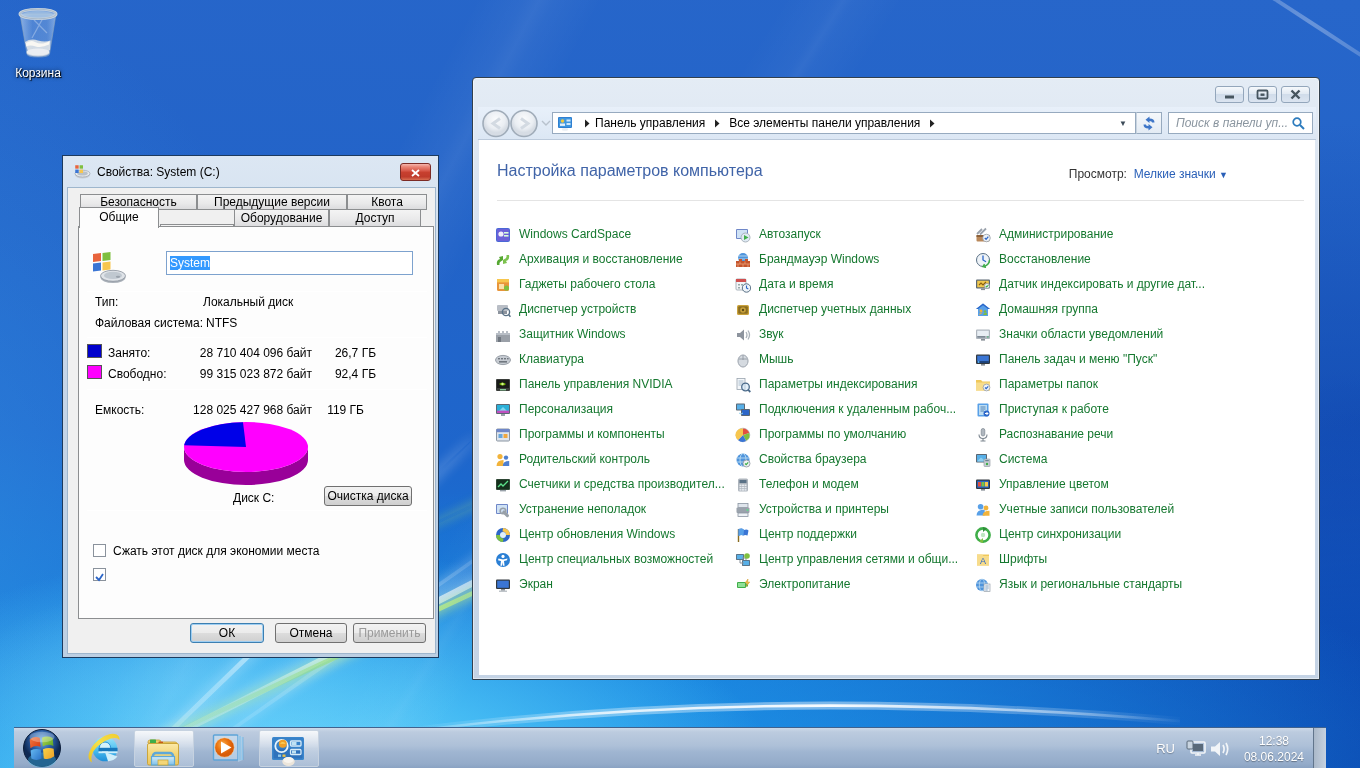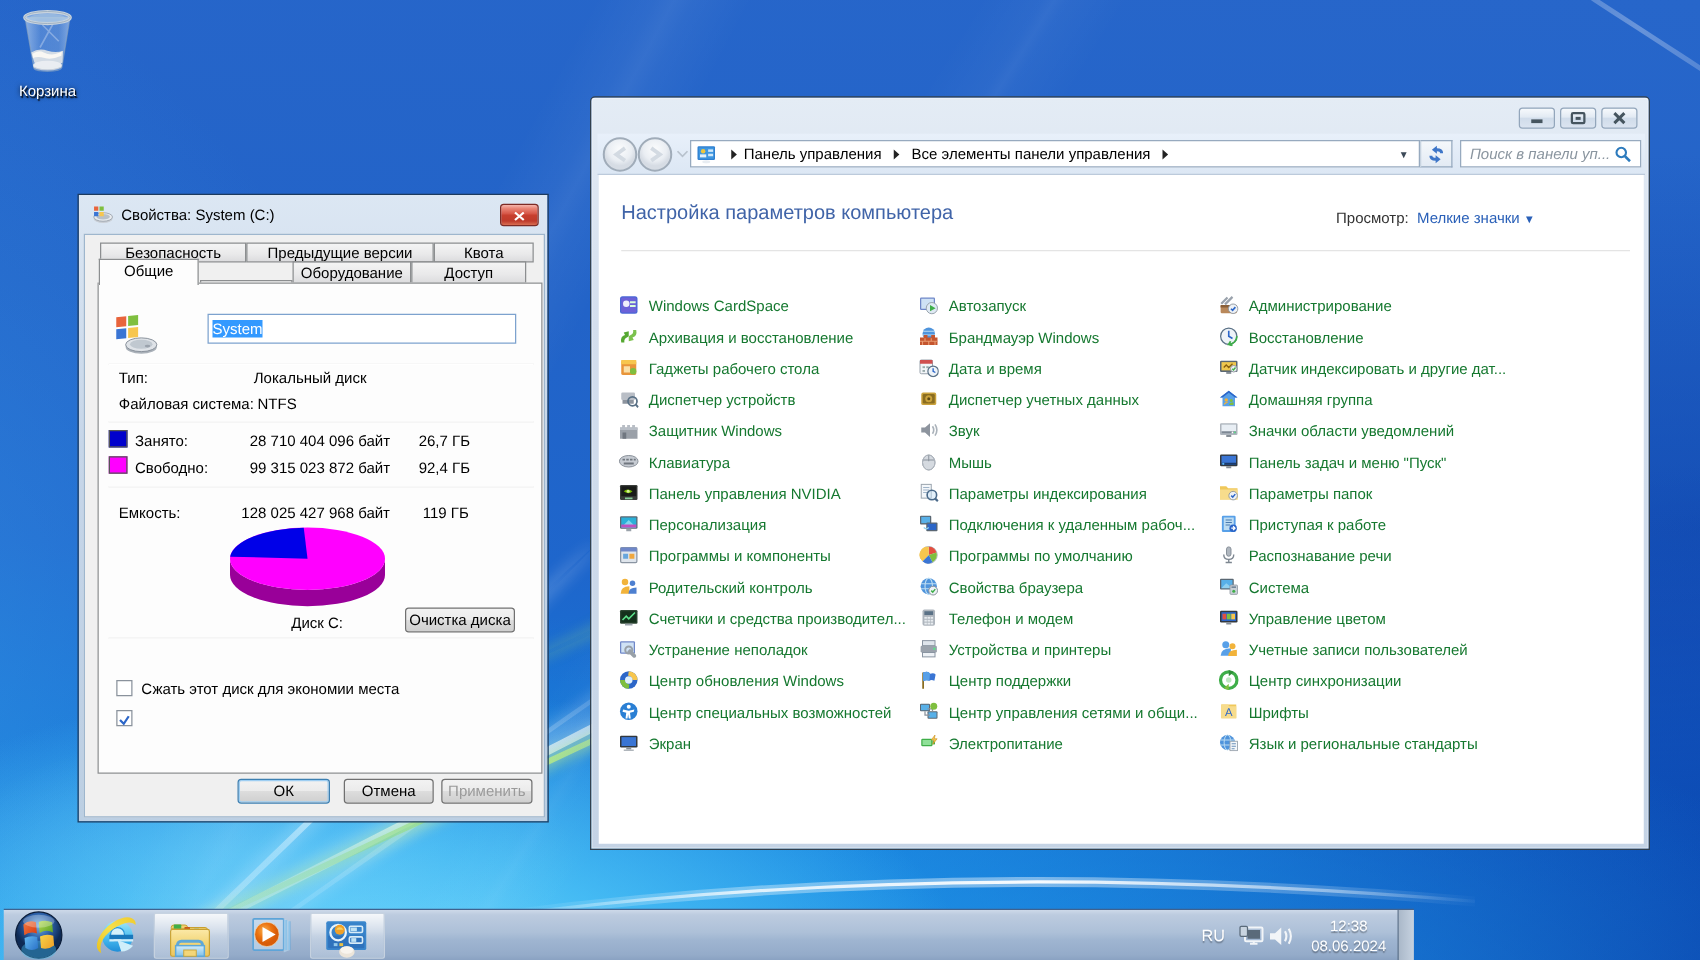--- a/index.html
+++ b/index.html
@@ -24,35 +24,35 @@
   background:linear-gradient(180deg,#f6f9fc 0%, #e2eaf3 45%, #d0dcea 50%, #dbe4f0 100%); }
 .capbtn span { position:absolute; left:0; top:0; right:0; bottom:0; display:flex; align-items:center; justify-content:center; }
 #navbar { position:absolute; left:5px; top:29px; width:838px; height:33px; background:linear-gradient(180deg,#e8f0fa,#dce7f4); border-bottom:1px solid #bccadb; }
 #addr { position:absolute; left:74px; top:5px; width:584px; height:22px; background:#fff; border:1px solid #97aabf; display:flex; align-items:center; font-size:12px; color:#000; }
 #searchbox { position:absolute; left:690px; top:5px; width:145px; height:22px; background:#fff; border:1px solid #97aabf; font-size:12px; color:#8a959f; font-style:italic; display:flex; align-items:center; padding-left:7px; }
 #content { position:absolute; left:6px; top:62px; width:836px; height:535px; background:#fff; }
 #cphead { position:absolute; left:18px; top:22px; font-size:16px; color:#4064a8; }
 #viewsel { position:absolute; right:87px; top:27px; font-size:12px; color:#333; }
 #viewsel b { color:#2a60b8; font-weight:normal;margin-top:40px; }
 #cpsep { position:absolute; left:18px; top:60px; width:807px; height:1px; background:#e4e4e4; }
-.cpitem { position:absolute; height:25px; display:flex; align-items:flex-end; font-size:12px; color:#15782f; white-space:nowrap; }
+.cpitem { position:absolute; height:25px; display:flex; align-items:flex-start; font-size:12px; color:#15782f; white-space:nowrap; }
 .cpitem svg { margin-right:8px; flex:0 0 16px; }
 #dlg { position:absolute; left:62px; top:155px; width:377px; height:503px;
   border:1px solid #1c3a5e; background:linear-gradient(180deg,#dce7f3 0%, #c6d6e9 40%, #bccfe3 100%); }
 #dlgtitle { position:absolute; left:10px; top:8px; font-size:12px; color:#000; }
 #dlgclose { position:absolute; right:7px; top:7px; width:31px; height:18px; border:1px solid #7c2b25; border-radius:3px;
   background:linear-gradient(180deg,#f5b6ad 0%, #e98475 18%, #d55445 45%, #c8402f 50%, #bf3b2b 80%, #d96e52 100%);
   text-align:center; line-height:15px; }
 #dlgbody { position:absolute; left:4px; top:31px; width:369px; height:467px; background:#f0f0f0; border:1px solid #9eb6cd; }
 .tab { position:absolute; border:1px solid #8c8e90; background:linear-gradient(180deg,#f4f4f4,#e9e9ea 60%,#dcdcde); font-size:12px; color:#000; text-align:center; }
 #tabpage { position:absolute; left:10px; top:38px; width:356px; height:393px; background:#fdfdfd; border:1px solid #8c8e90; }
 .sep { position:absolute; height:1px; background:#d9d9d9; border-bottom:1px solid #fff; }
 .lbl12 { position:absolute; font-size:12px; color:#000; white-space:nowrap; }
 .btn { position:absolute; border:1px solid #707070; border-radius:3px; background:linear-gradient(180deg,#f2f2f2,#ebebeb 50%,#dddddd 50%,#cfcfcf); font-size:12px; color:#000; text-align:center; }
-#taskbar { position:absolute; left:3px; top:727px; width:1128px; height:41px;
+#taskbar { position:absolute; left:14px; top:727px; width:1312px; height:41px;
   background:linear-gradient(180deg,#cdd9e9 0%, #bccbdf 10%, #adc0d8 45%, #9fb5d1 60%, #94abc9 90%, #8aa2c2 100%);
   border-top:1px solid #40628e; }
 .tbtn { position:absolute; top:2px; height:37px; border:1px solid #c6d2e0; border-radius:2px;
   background:linear-gradient(180deg,rgba(255,255,255,0.85),rgba(255,255,255,0.35) 50%,rgba(205,218,233,0.45)); }
 #clock { position:absolute; right:22px; top:5px; text-align:center; color:#fff; font-size:12px; line-height:16px; text-shadow:0 1px 1px rgba(0,0,0,0.35); }
 #showdesk { position:absolute; right:0; top:0; width:13px; height:41px; border-left:1px solid #61758c; background:linear-gradient(90deg,#aab8c9,#c6d2e0); }
 </style>
 </head>
 <body>
 <div id="desktop">
@@ -660,21 +660,21 @@
         <div class="lbl12" style="left:29px;top:119px">Занято:</div>
         <div class="lbl12" style="right:121px;top:119px">28 710 404 096 байт</div>
         <div class="lbl12" style="right:57px;top:119px">26,7 ГБ</div>
         <div style="position:absolute;left:8px;top:138px;width:15px;height:14px;background:#ff00ff;border:1px solid #555"></div>
         <div class="lbl12" style="left:29px;top:140px">Свободно:</div>
         <div class="lbl12" style="right:121px;top:140px">99 315 023 872 байт</div>
         <div class="lbl12" style="right:57px;top:140px">92,4 ГБ</div>
         <div class="sep" style="left:8px;top:162px;width:340px"></div>
         <div class="lbl12" style="left:16px;top:176px">Емкость:</div>
         <div class="lbl12" style="right:121px;top:176px">128 025 427 968 байт</div>
-        <div class="lbl12" style="right:58px;top:176px">119 ГБ</div>
+        <div class="lbl12" style="right:69px;top:176px">119 ГБ</div>
         <svg width="140" height="72" viewBox="0 0 140 72" style="position:absolute;left:97px;top:189px">
           <path d="M8 31 a62 25 0 0 0 124 0 l0 13 a62 25 0 0 1 -124 0Z" fill="#990099"></path>
           <ellipse cx="70" cy="31" rx="62" ry="25" fill="#ff00ff"></ellipse>
           <path d="M70 31 L67 6.2 A62 25 0 0 0 8.15 29.3Z" fill="#0000e8"></path>
         </svg>
         <div class="lbl12" style="left:154px;top:264px">Диск C:</div>
         <div class="btn" style="left:245px;top:259px;width:88px;height:20px;line-height:18px">Очистка диска</div>
         <div class="sep" style="left:8px;top:283px;width:340px"></div>
         <div style="position:absolute;left:14px;top:317px;width:13px;height:13px;background:#fff;border:1px solid #8a929c"></div>
         <div class="lbl12" style="left:34px;top:317px">Сжать этот диск для экономии места</div>

